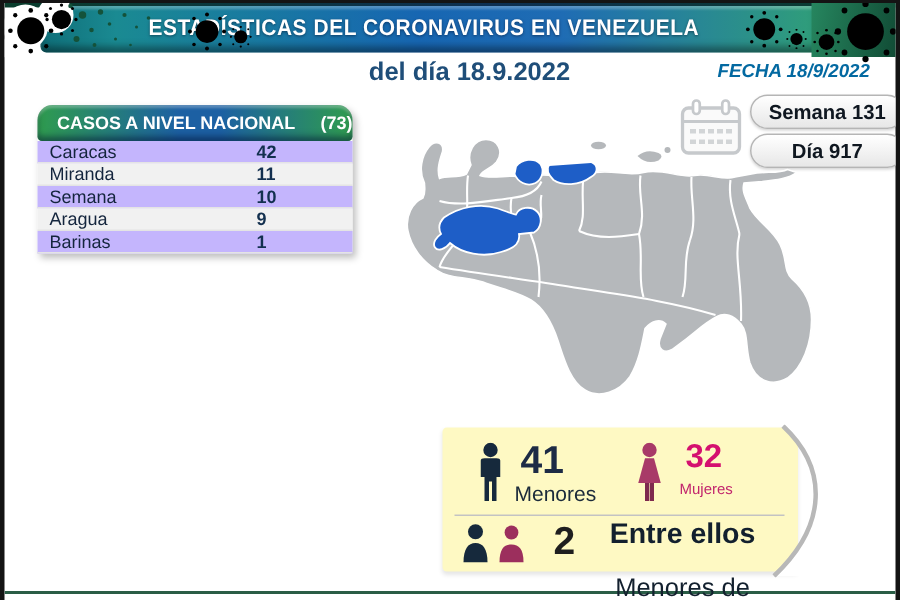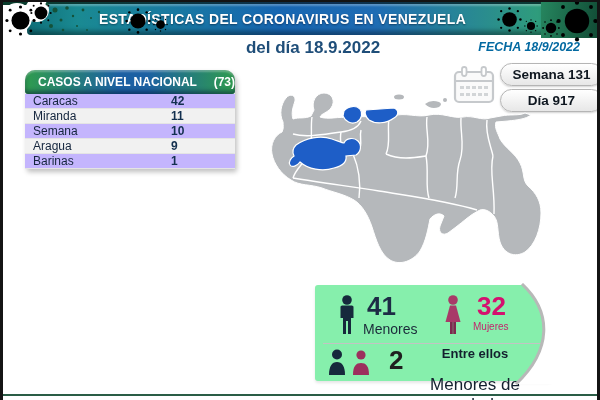--- a/index.html
+++ b/index.html
@@ -48,34 +48,34 @@
   .trow .val{width:56px;text-align:left;margin-right:8px;font-weight:bold;color:#13304f;}
 
   
   .map{position:absolute;left:246px;top:86px;}
   .vz-body{fill:#b5b8bb;stroke:#ffffff;stroke-width:1;}
   .sl{fill:none;stroke:#ffffff;stroke-width:1.4;}
   .bs{fill:#1e5ec7;stroke:#ffffff;stroke-width:1.2;}
   .isl{fill:#b5b8bb;}
 
   
-  .stats-panel{position:absolute;left:312px;top:283px;width:237px;height:96px;
-    background:#86efac;border-radius:3px;box-shadow:0 2px 3px rgba(0,0,0,.10);}
+  .stats-panel{position:absolute;left:292px;top:283px;width:237px;height:96px;
+    background:#fef9c3;border-radius:3px;box-shadow:0 2px 3px rgba(0,0,0,.10);}
   .curl{position:absolute;left:505px;top:281px;}
   .men-count{position:absolute;left:52px;top:6px;font-size:26px;font-weight:bold;color:#1d2b45;}
   .men-label{position:absolute;left:48px;top:36px;font-size:14px;color:#1b2a3a;}
-  .women-count{position:absolute;left:162px;top:6px;font-size:26px;font-weight:bold;color:#d4116f;}
+  .women-count{position:absolute;left:162px;top:6px;font-size:22px;font-weight:bold;color:#d4116f;}
   .women-label{position:absolute;left:158px;top:36px;font-size:10px;color:#c2256d;}
   .man-icon{position:absolute;left:20px;top:10px;}
   .woman-icon{position:absolute;left:126px;top:10px;}
   .divider{position:absolute;left:8px;top:58px;width:220px;height:1px;background:#c3c3c3;}
   .minor-icons{position:absolute;left:12px;top:64px;}
   .minors-count{position:absolute;left:74px;top:60px;font-size:26px;font-weight:bold;color:#1f1f1f;}
   .minors-labels{position:absolute;left:94px;top:61px;width:132px;text-align:center;color:#13202e;}
-  .minors-labels .t{font-size:13px;font-weight:bold;}
+  .minors-labels .t{font-size:19px;font-weight:bold;}
   .minors-labels .b{font-size:17px;margin-top:14px;}
 </style>
 </head>
 <body>
 
 <div class="frame">
 
   <svg width="0" height="0" style="position:absolute">
     <symbol id="virus" viewBox="0 0 48 48">
       <g class="sp">

